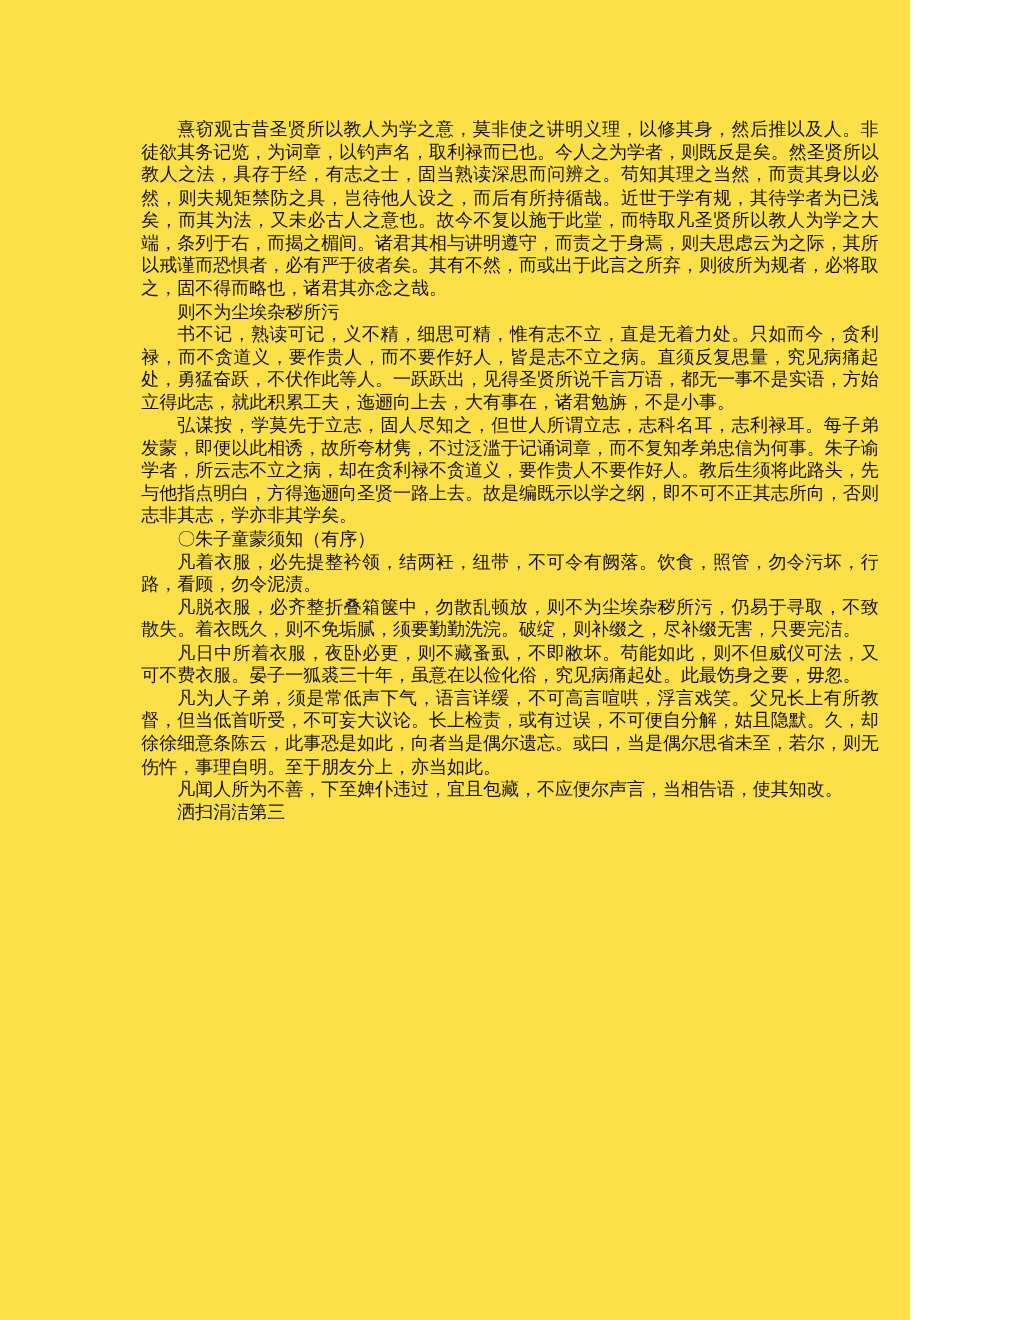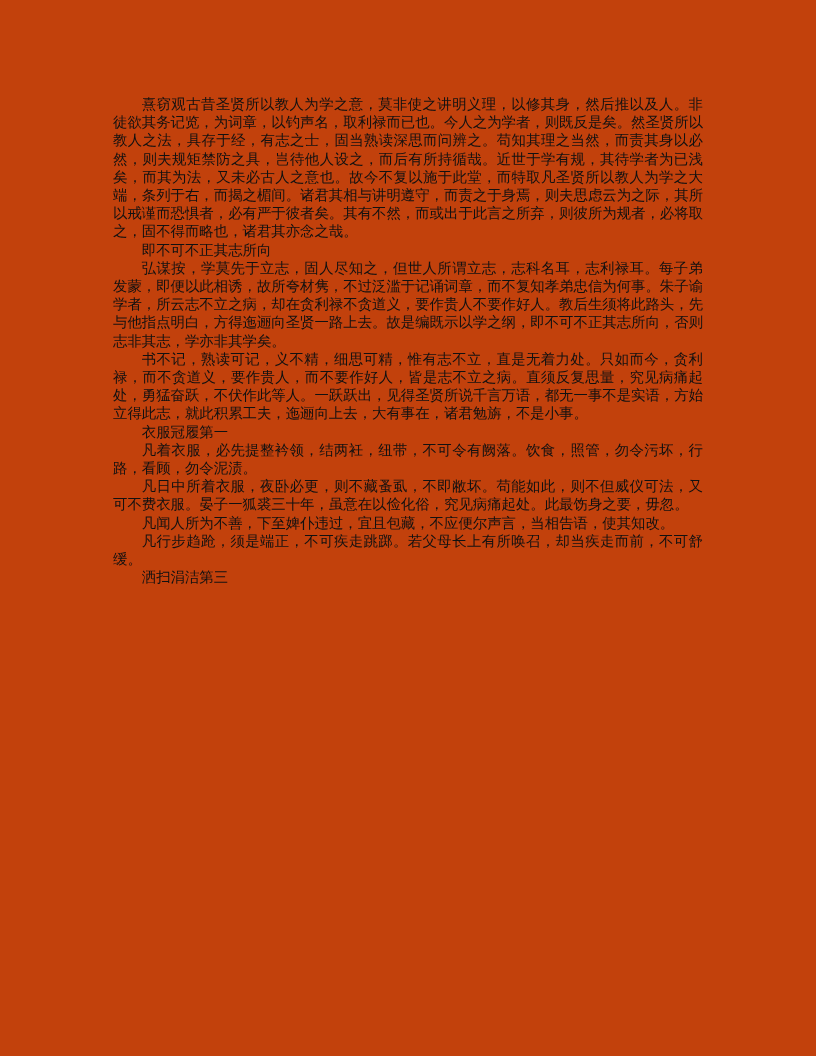--- a/index.html
+++ b/index.html
@@ -2,23 +2,23 @@
 <html><head>
 <meta charset="utf-8">
 <style>
   html, body {
     margin: 0;
     padding: 0;
     background: #ffffff;
   }
   .page {
     position: relative;
-    width: 816px;
+    width: 728px;
     height: 1056px;
-    background: #c2410c;
+    background: #fde047;
     overflow: hidden;
   }
   .text-column {
     position: absolute;
     left: 113px;
     top: 95px;
     width: 590px;
     font-family: "DejaVu Serif", "Liberation Serif", serif;
     font-size: 14.4px;
     line-height: 18.2px;
@@ -32,23 +32,24 @@
     text-indent: 2em;
     word-break: break-all;
   }
 </style>
 </head>
 <body>
 
 <div class="page">
   <div class="text-column">
     <p>熹窃观古昔圣贤所以教人为学之意，莫非使之讲明义理，以修其身，然后推以及人。非徒欲其务记览，为词章，以钓声名，取利禄而已也。今人之为学者，则既反是矣。然圣贤所以教人之法，具存于经，有志之士，固当熟读深思而问辨之。苟知其理之当然，而责其身以必然，则夫规矩禁防之具，岂待他人设之，而后有所持循哉。近世于学有规，其待学者为已浅矣，而其为法，又未必古人之意也。故今不复以施于此堂，而特取凡圣贤所以教人为学之大端，条列于右，而揭之楣间。诸君其相与讲明遵守，而责之于身焉，则夫思虑云为之际，其所以戒谨而恐惧者，必有严于彼者矣。其有不然，而或出于此言之所弃，则彼所为规者，必将取之，固不得而略也，诸君其亦念之哉。</p>
-    <p>即不可不正其志所向</p>
+    <p>则不为尘埃杂秽所污</p>
+    <p>书不记，熟读可记，义不精，细思可精，惟有志不立，直是无着力处。只如而今，贪利禄，而不贪道义，要作贵人，而不要作好人，皆是志不立之病。直须反复思量，究见病痛起处，勇猛奋跃，不伏作此等人。一跃跃出，见得圣贤所说千言万语，都无一事不是实语，方始立得此志，就此积累工夫，迤逦向上去，大有事在，诸君勉旃，不是小事。</p>
     <p>弘谋按，学莫先于立志，固人尽知之，但世人所谓立志，志科名耳，志利禄耳。每子弟发蒙，即便以此相诱，故所夸材隽，不过泛滥于记诵词章，而不复知孝弟忠信为何事。朱子谕学者，所云志不立之病，却在贪利禄不贪道义，要作贵人不要作好人。教后生须将此路头，先与他指点明白，方得迤逦向圣贤一路上去。故是编既示以学之纲，即不可不正其志所向，否则志非其志，学亦非其学矣。</p>
-    <p>书不记，熟读可记，义不精，细思可精，惟有志不立，直是无着力处。只如而今，贪利禄，而不贪道义，要作贵人，而不要作好人，皆是志不立之病。直须反复思量，究见病痛起处，勇猛奋跃，不伏作此等人。一跃跃出，见得圣贤所说千言万语，都无一事不是实语，方始立得此志，就此积累工夫，迤逦向上去，大有事在，诸君勉旃，不是小事。</p>
-    <p>衣服冠履第一</p>
+    <p>〇朱子童蒙须知（有序）</p>
     <p>凡着衣服，必先提整衿领，结两衽，纽带，不可令有阙落。饮食，照管，勿令污坏，行路，看顾，勿令泥渍。</p>
+    <p>凡脱衣服，必齐整折叠箱箧中，勿散乱顿放，则不为尘埃杂秽所污，仍易于寻取，不致散失。着衣既久，则不免垢腻，须要勤勤洗浣。破绽，则补缀之，尽补缀无害，只要完洁。</p>
     <p>凡日中所着衣服，夜卧必更，则不藏蚤虱，不即敝坏。苟能如此，则不但威仪可法，又可不费衣服。晏子一狐裘三十年，虽意在以俭化俗，究见病痛起处。此最饬身之要，毋忽。</p>
+    <p>凡为人子弟，须是常低声下气，语言详缓，不可高言喧哄，浮言戏笑。父兄长上有所教督，但当低首听受，不可妄大议论。长上检责，或有过误，不可便自分解，姑且隐默。久，却徐徐细意条陈云，此事恐是如此，向者当是偶尔遗忘。或曰，当是偶尔思省未至，若尔，则无伤忤，事理自明。至于朋友分上，亦当如此。</p>
     <p>凡闻人所为不善，下至婢仆违过，宜且包藏，不应便尔声言，当相告语，使其知改。</p>
-    <p>凡行步趋跄，须是端正，不可疾走跳踯。若父母长上有所唤召，却当疾走而前，不可舒缓。</p>
     <p>洒扫涓洁第三</p>
   </div>
 </div>
 
 </body></html>

